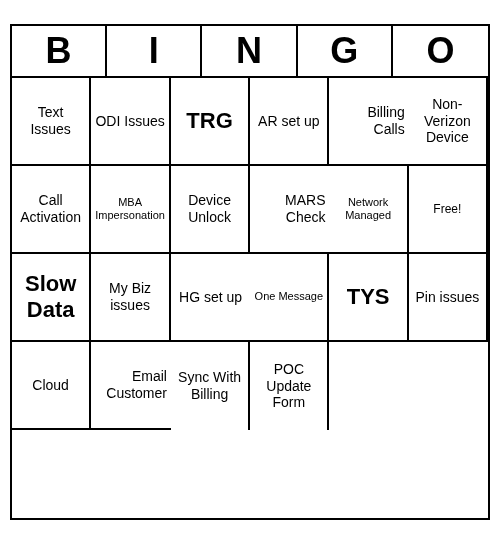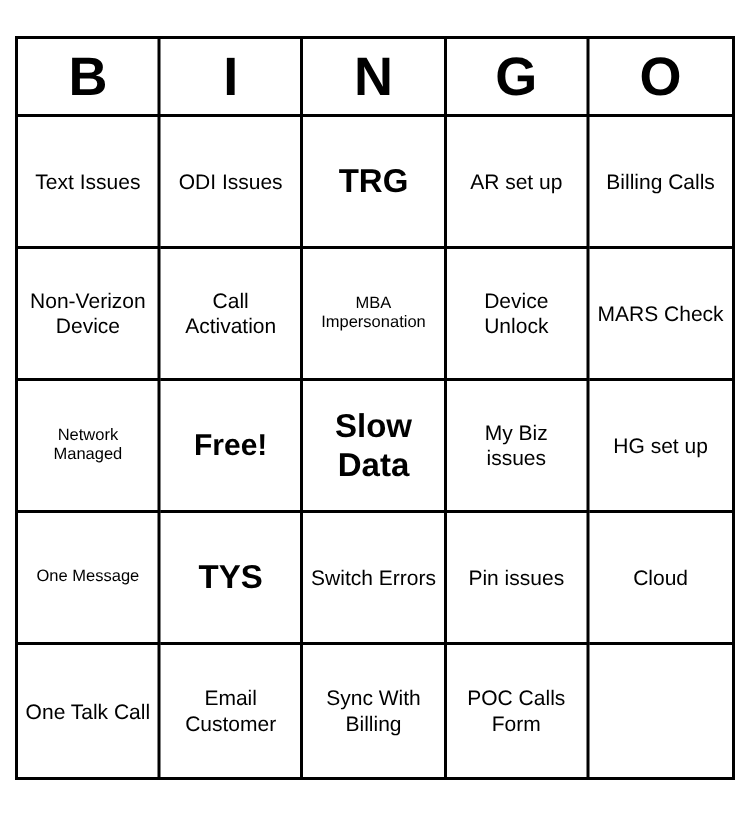--- a/index.html
+++ b/index.html
@@ -36,21 +36,21 @@
       padding: 4px 0;
       border-right: 2px solid #000;
     }
 
     .bingo-header-cell:last-child {
       border-right: none;
     }
 
     .bingo-grid {
       display: grid;
-      grid-template-columns: repeat(5, 1fr);
+      grid-template-columns: repeat(6, 1fr);
       grid-template-rows: repeat(5, 1fr);
     }
 
     .bingo-cell {
       border-right: 2px solid #000;
       border-bottom: 2px solid #000;
       display: flex;
       align-items: center;
       justify-content: center;
       text-align: center;
@@ -68,22 +68,22 @@
     .bingo-cell:nth-child(n+21) {
       border-bottom: none;
     }
 
     .bingo-cell.large-text {
       font-size: 22px;
       font-weight: bold;
     }
 
     .bingo-cell.free {
-      font-size: 20px;
-      font-weight: bold;
+      font-size: 12px;
+      font-weight: normal;
     }
 
     .bingo-cell.small-text {
       font-size: 11px;
     }
   </style>
 </head>
 <body>
 
 <div class="bingo-card">
@@ -105,21 +105,19 @@
       <div class="bingo-cell small-text">MBA Impersonation</div>
       <div class="bingo-cell">Device Unlock</div>
       <div class="bingo-cell">MARS Check</div>
       <div class="bingo-cell small-text">Network Managed</div>
       <div class="bingo-cell free">Free!</div>
       <div class="bingo-cell large-text">Slow Data</div>
       <div class="bingo-cell">My Biz issues</div>
       <div class="bingo-cell">HG set up</div>
       <div class="bingo-cell small-text">One Message</div>
       <div class="bingo-cell large-text">TYS</div>
-      <div class="bingo-cell">Switch Errors</div>
       <div class="bingo-cell">Pin issues</div>
       <div class="bingo-cell">Cloud</div>
-      <div class="bingo-cell">One Talk Call</div>
       <div class="bingo-cell">Email Customer</div>
       <div class="bingo-cell">Sync With Billing</div>
-      <div class="bingo-cell">POC Calls Form</div>
+      <div class="bingo-cell">POC Update Form</div>
     </div>
 </div>
 
 </body></html>

